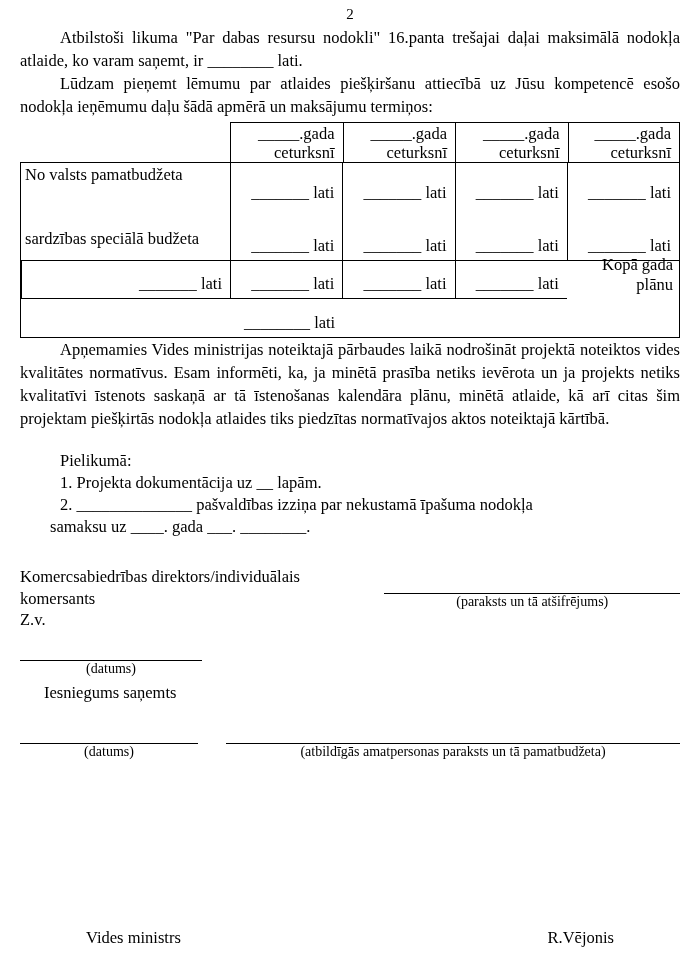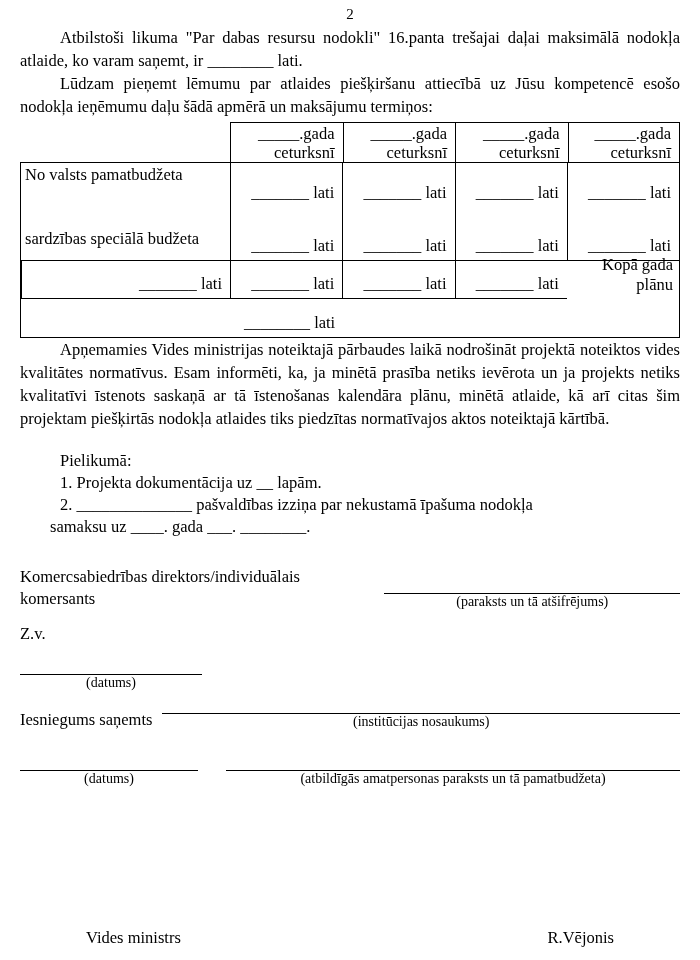--- a/index.html
+++ b/index.html
@@ -57,26 +57,26 @@
   .attach-title { margin-left:40px; }
   .attach-item { margin-left:40px; }
   .attach-item2b { margin-left:30px; }
 
   .director-row { display:flex; justify-content:space-between; margin-top:28px; align-items:flex-end; }
   .director { width:370px; line-height:22px; }
   .sigblock { width:300px; }
   .sigline { border-bottom:1px solid #000; height:16px; }
   .caption { font-size:14px; text-align:center; line-height:16px; }
 
-  .zv { margin-top:14px; }
+  .zv { }
 
   .dateblock1 { margin-top:16px; width:182px; }
   .dateblock1 .sigline { height:14px; }
 
-  .received-row { display:flex; margin-top:4px; align-items:flex-end; }
+  .received-row { display:flex; margin-top:4px; align-items:center;margin-left:24px; }
   .received-label { white-space:nowrap; padding-top:2px; }
   .lineblock { flex:1; margin-left:10px; }
   .lineblock .sigline { height:18px; }
 
   .bottom-row { display:flex; margin-top:26px; }
   .bdate { width:178px; }
   .bdate .sigline { height:14px; }
   .bofficial { flex:1; margin-left:28px; }
   .bofficial .sigline { height:14px; }
 
@@ -166,24 +166,20 @@
 
   <div class="zv">Z.v.</div>
 
   <div class="dateblock1">
     <div class="sigline"></div>
     <div class="caption">(datums)</div>
   </div>
 
   <div class="received-row">
     <span class="received-label">Iesniegums saņemts</span>
-    <div class="lineblock">
-      <div class="sigline"></div>
-      <div class="caption">(institūcijas nosaukums)</div>
-    </div>
   </div>
 
   <div class="bottom-row">
     <div class="bdate">
       <div class="sigline"></div>
       <div class="caption">(datums)</div>
     </div>
     <div class="bofficial">
       <div class="sigline"></div>
       <div class="caption">(atbildīgās amatpersonas paraksts un tā pamatbudžeta)</div>

